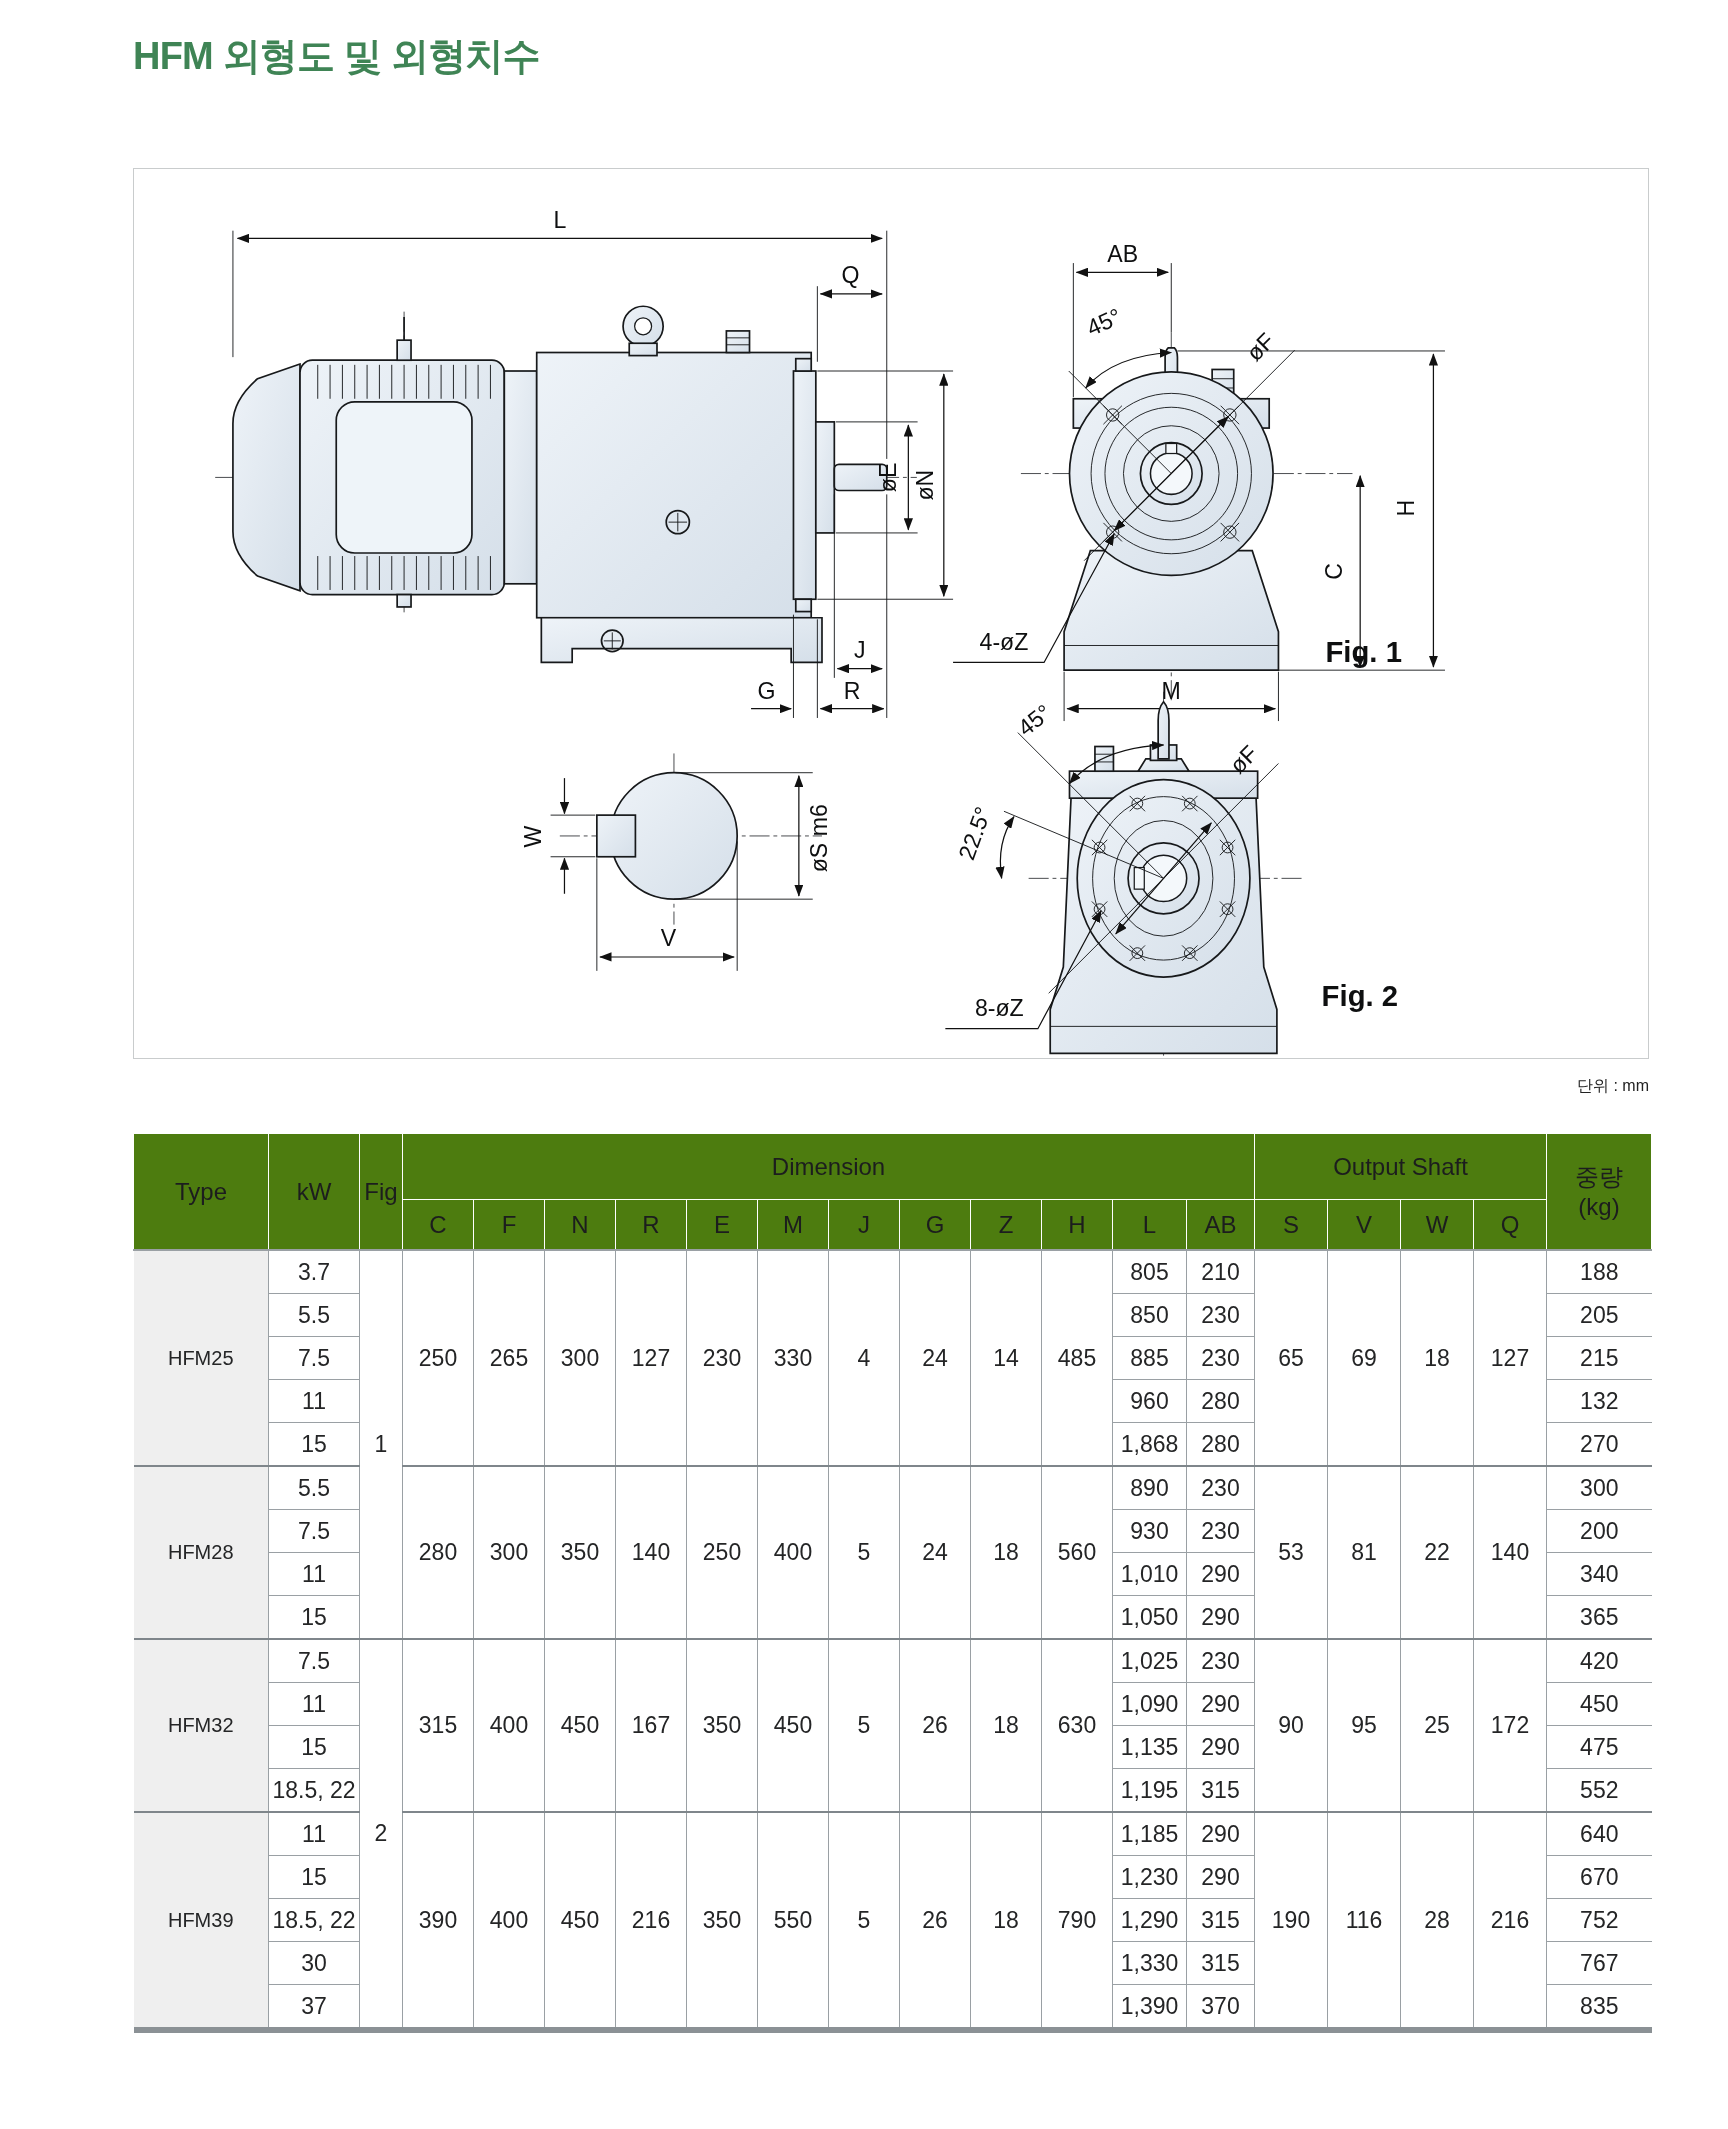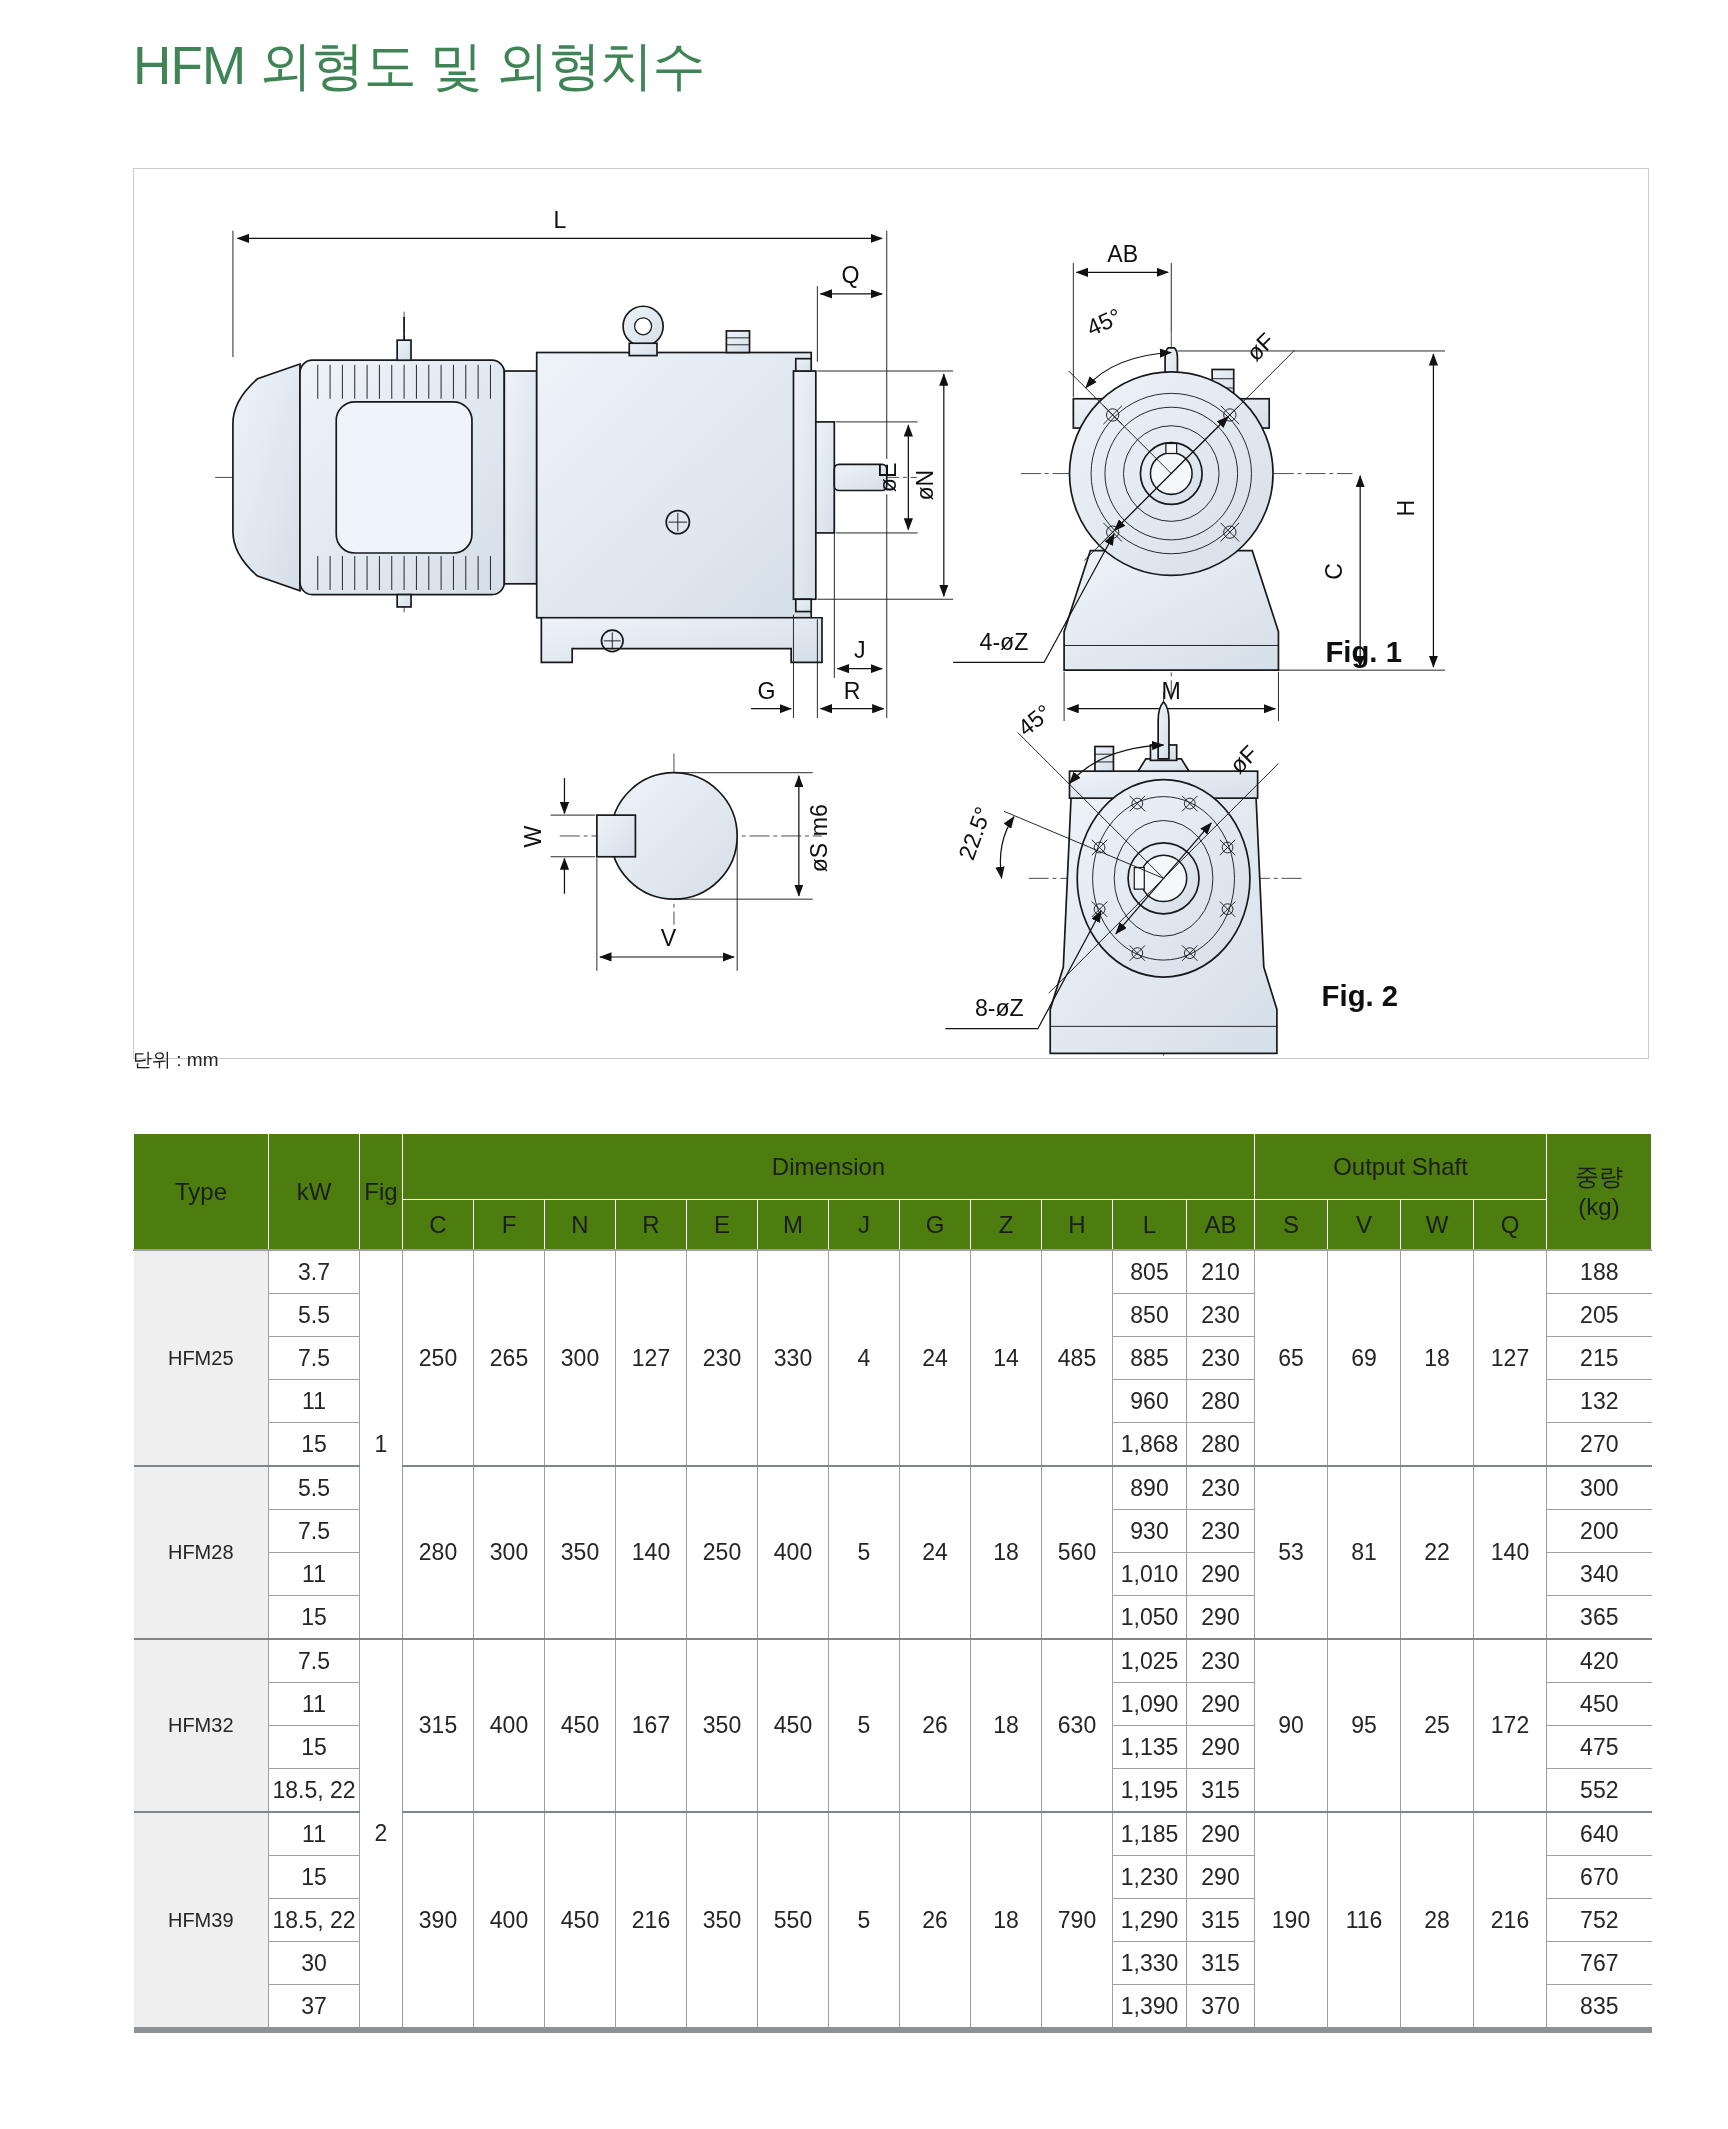--- a/index.html
+++ b/index.html
@@ -1,28 +1,28 @@
 <!DOCTYPE html>
 <html style="font-size:12.3px"><head>
 <meta charset="utf-8">
 <style>
   html,body{margin:0;padding:0;background:#ffffff;}
   .page{position:relative;width:1728px;height:2129px;background:#fff;font-family:"Liberation Sans",sans-serif;color:#222;}
-  .title{position:absolute;left:133px;top:31px;font-size:53px;font-weight:400;color:#3f8455;letter-spacing:-0.8px;}
+  .title{position:absolute;left:133px;top:31px;font-size:38px;font-weight:700;color:#3f8455;letter-spacing:-0.8px;}
   .panel{position:absolute;left:133px;top:168px;width:1516px;height:891px;border:0.8px solid #c9cccd;background:#fff;box-sizing:border-box;}
   .panel svg{display:block;width:100%;height:100%;}
   svg{font-family:"Liberation Sans",sans-serif;}
   svg .o{fill:url(#mg);stroke:#17191b;stroke-width:2.2;}
   svg .s{fill:none;stroke:#17191b;stroke-width:2.2;}
   svg .t{fill:none;stroke:#17191b;stroke-width:1.2;}
   svg .cl{fill:none;stroke:#2a2d30;stroke-width:1.1;stroke-dasharray:26 5 5 5;}
   svg .d{stroke:#111;stroke-width:1.6;fill:none;}
   svg text.dl{font-size:30px;fill:#0e0f10;}
   svg text.cap{font-size:38px;font-weight:700;fill:#0e0f10;}
-  .unit{position:absolute;left:133px;top:1047px;width:1516px;font-size:19px;color:#222;}
+  .unit{position:absolute;left:133px;top:1076px;width:1516px;text-align:right;font-size:16px;color:#222;}
   table.spec{position:absolute;left:133px;top:1133px;width:1517px;border-collapse:collapse;table-layout:fixed;border-bottom:6.2px solid #8b9195;}
   table.spec th,table.spec td{text-align:center;vertical-align:middle;padding:0;}
   thead th{background:#4d7c0f;border:1.5px solid #ffffff;font-weight:400;font-size:24px;color:#1c1d1e;}
   thead tr.h1 th{height:65px;}
   thead tr.h2 th{height:49px;}
   thead th .two{line-height:1.25;}
   tbody td{border:0.8px solid #9aa0a4;border-top:0.8px solid #b4b8bb;font-size:23px;height:42px;color:#242526;background:#fff;}
   tbody td.type{border-left:0;background:#efefef;font-size:20px;}
   tbody td:last-child{border-right:0;}
   tbody tr.gfirst > td{border-top:2.3px solid #7f868b;}

